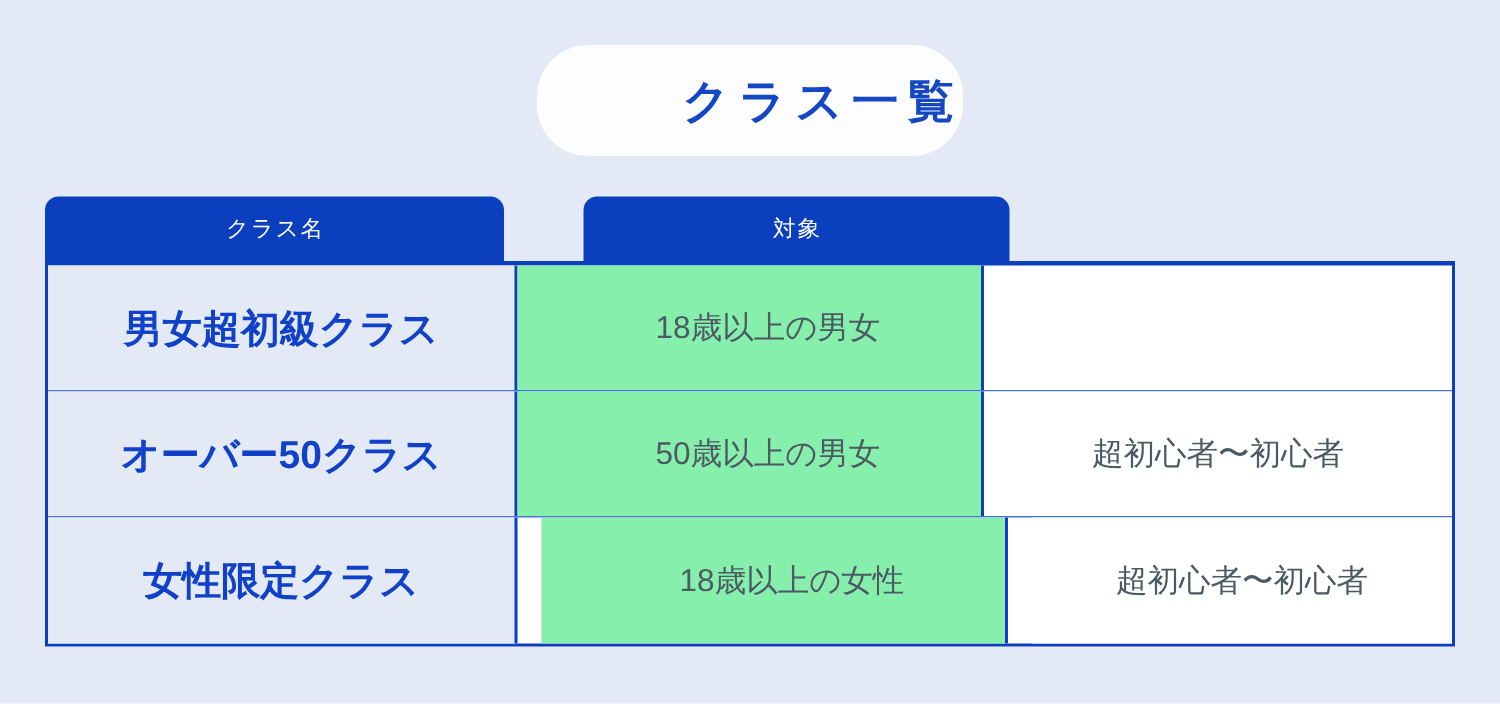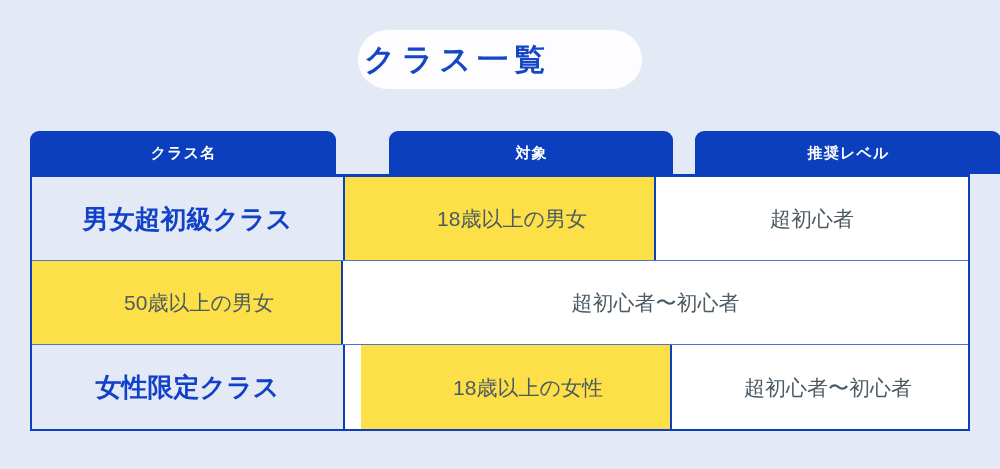--- a/index.html
+++ b/index.html
@@ -21,24 +21,24 @@
     left: 0;
     top: 30px;
     width: 1000px;
     display: flex;
     justify-content: center;
   }
   .title-pill {
     background: #fdfdff;
     border-radius: 34px;
     width: 284px;
-    height: 59px;
+    height: 74px;
     display: flex;
     align-items: center;
-    justify-content: flex-start;
+    justify-content: flex-end;
     box-sizing: border-box;
   }
   .title-text {
     color: #1447c4;
     font-size: 31px;
     font-weight: bold;
     letter-spacing: 6px;
     text-indent: 6px;
     line-height: 1;
     white-space: nowrap;
@@ -63,21 +63,21 @@
     border-radius: 9px 9px 0 0;
     height: 43px;
     display: flex;
     align-items: center;
     justify-content: center;
     box-sizing: border-box;
   }
   .head-cell-label {
     color: #ffffff;
     font-size: 15px;
-    font-weight: bold;
+    font-weight: normal;
     letter-spacing: 1.2px;
     text-indent: 1.2px;
     line-height: 1;
     white-space: nowrap;
   }
   .head-gap { width: 22px; height: 43px; flex: 0 0 22px; }
 
   .hc-0 { width: 306px; flex: 0 0 306px; }
   .hc-1 { width: 284px; flex: 0 0 284px; margin-left: 31px; }
   .hc-2 { width: 306px; flex: 0 0 306px; }
@@ -109,21 +109,21 @@
   }
   .cell.c0 {
     width: 313px;
     flex: 0 0 313px;
     background: #e4eaf5;
     border-right: 2px solid #0b3fbe;
   }
   .cell.c1 {
     width: 311px;
     flex: 0 0 311px;
-    background: #fde047;
+    background: #86efac;
     border-right: 2px solid #0b3fbe;
     padding-left: 31px;
   }
   .cell.c2 {
     flex: 1 1 auto;
     background: #ffffff;
   }
 
   .class-name {
     color: #1140c9;
@@ -154,40 +154,37 @@
 
   <div class="head-row">
     <div class="head-cell hc-0">
       <span class="head-cell-label">クラス名</span>
     </div>
     <div class="head-gap"></div>
     <div class="head-cell hc-1">
       <span class="head-cell-label">対象</span>
     </div>
     <div class="head-gap"></div>
-    <div class="head-cell hc-2">
-      <span class="head-cell-label">推奨レベル</span>
-    </div>
   </div>
 
   <div class="body-box">
 
     <div class="row">
       <div class="cell c0">
         <span class="class-name">男女超初級クラス</span>
       </div>
       <div class="cell c1">
         <span class="cell-text">18歳以上の男女</span>
       </div>
-      <div class="cell c2">
-        <span class="cell-text">超初心者</span>
-      </div>
     </div>
 
     <div class="row">
+      <div class="cell c0">
+        <span class="class-name">オーバー50クラス</span>
+      </div>
       <div class="cell c1">
         <span class="cell-text">50歳以上の男女</span>
       </div>
       <div class="cell c2">
         <span class="cell-text">超初心者〜初心者</span>
       </div>
     </div>
 
     <div class="row">
       <div class="cell c0">

